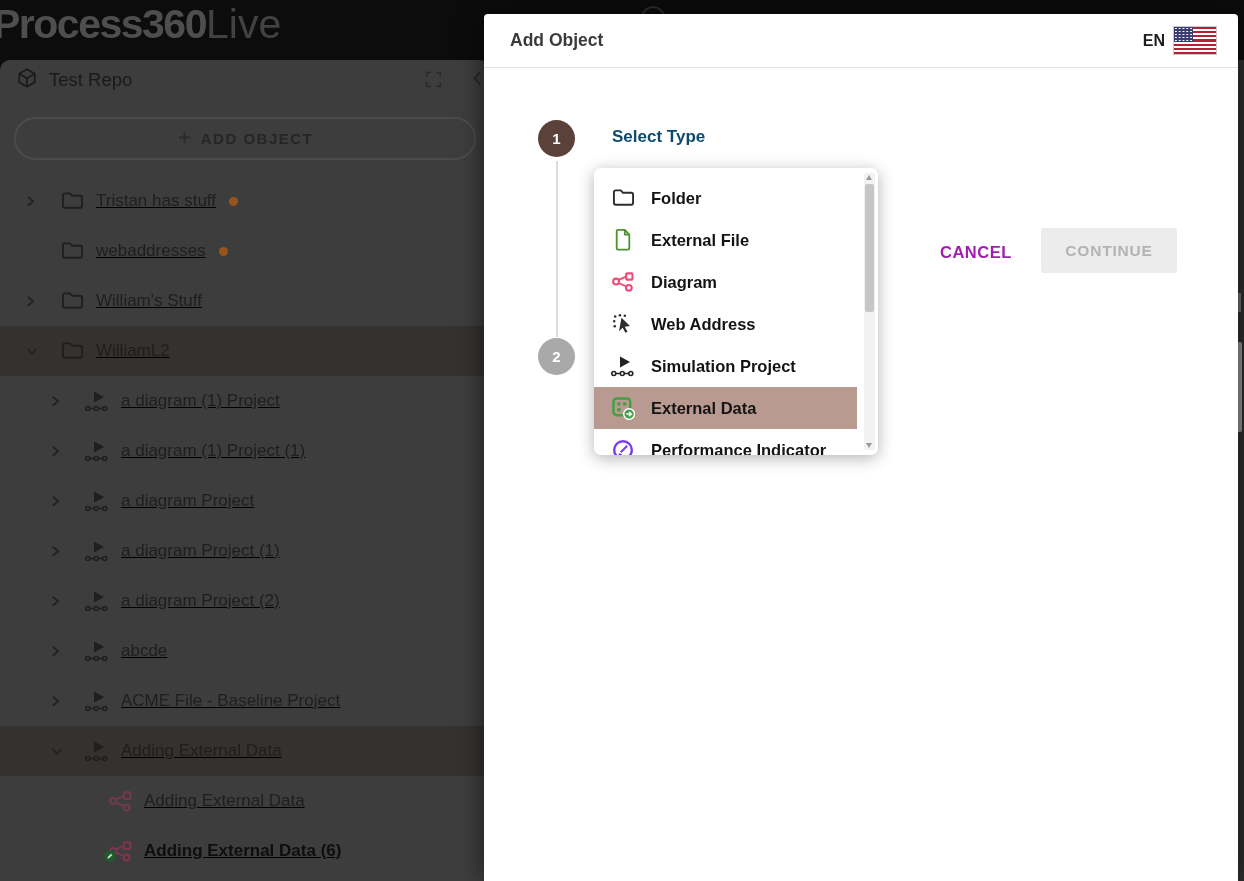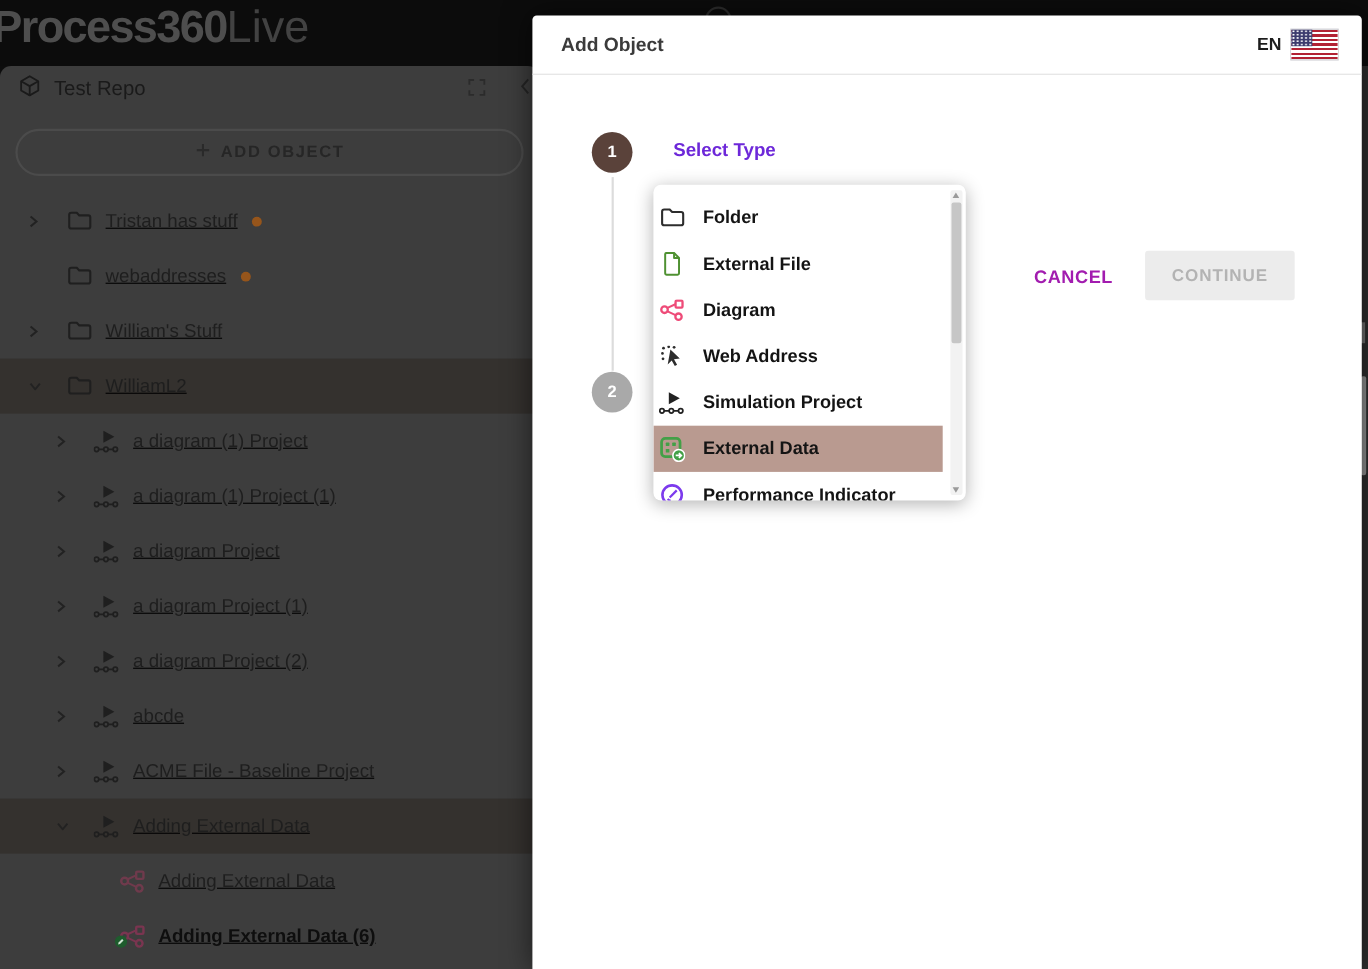--- a/index.html
+++ b/index.html
@@ -60,25 +60,25 @@
           box-shadow:0 0 0 1px #c9c9cf; }
   .flag .canton { position:absolute; left:0; top:0; width:19px; height:15px; background:#3c3b6e;
           background-image:radial-gradient(circle, #ffffff 30%, rgba(255,255,255,0) 42%);
           background-size:3.8px 3px; }
 
   .step-circle { position:absolute; width:37px; height:37px; border-radius:50%; color:#fff;
                  display:flex; align-items:center; justify-content:center; font-size:15px; font-weight:600; }
   .step-1 { left:54px; top:106px; background:#5a423a; }
   .step-2 { left:54px; top:324px; background:#a9a9a9; }
   .step-line { position:absolute; left:72px; top:147px; width:1.5px; height:176px; background:#dcdcdc; }
-  .step-label { position:absolute; left:128px; top:113px; font-size:17px; font-weight:700; color:#6d28d9; }
+  .step-label { position:absolute; left:128px; top:113px; font-size:17px; font-weight:700; color:#0c4a6e; }
 
   .dropdown { position:absolute; left:110px; top:154px; width:284px; height:287px; background:#fff;
               border-radius:7px; box-shadow:0 3px 16px rgba(0,0,0,.30); overflow:hidden; padding-top:9px; }
-  .dd-item { height:42px; display:flex; align-items:center; padding-left:5px; gap:16px;
+  .dd-item { height:42px; display:flex; align-items:center; padding-left:17px; gap:16px;
              font-size:16.5px; font-weight:600; color:#141414; cursor:pointer; }
   .dd-item .dicon { width:24px; display:flex; align-items:center; justify-content:center; flex:none; }
   .dd-item.selected { background:#b99a90; margin-right:21px; }
   .dd-scroll { position:absolute; right:3px; top:5px; width:11px; height:277px; }
   .dd-track { position:absolute; inset:0; background:#f2f2f2; border-radius:2px; }
   .dd-thumb { position:absolute; left:1px; top:11px; width:9px; height:128px; background:#c6c6c6; border-radius:2px; }
   .arr-up { position:absolute; left:2px; top:2px; width:0; height:0;
             border-left:3.5px solid transparent; border-right:3.5px solid transparent; border-bottom:5px solid #9a9a9a; }
   .arr-dn { position:absolute; left:2px; bottom:2px; width:0; height:0;
             border-left:3.5px solid transparent; border-right:3.5px solid transparent; border-top:5px solid #9a9a9a; }

